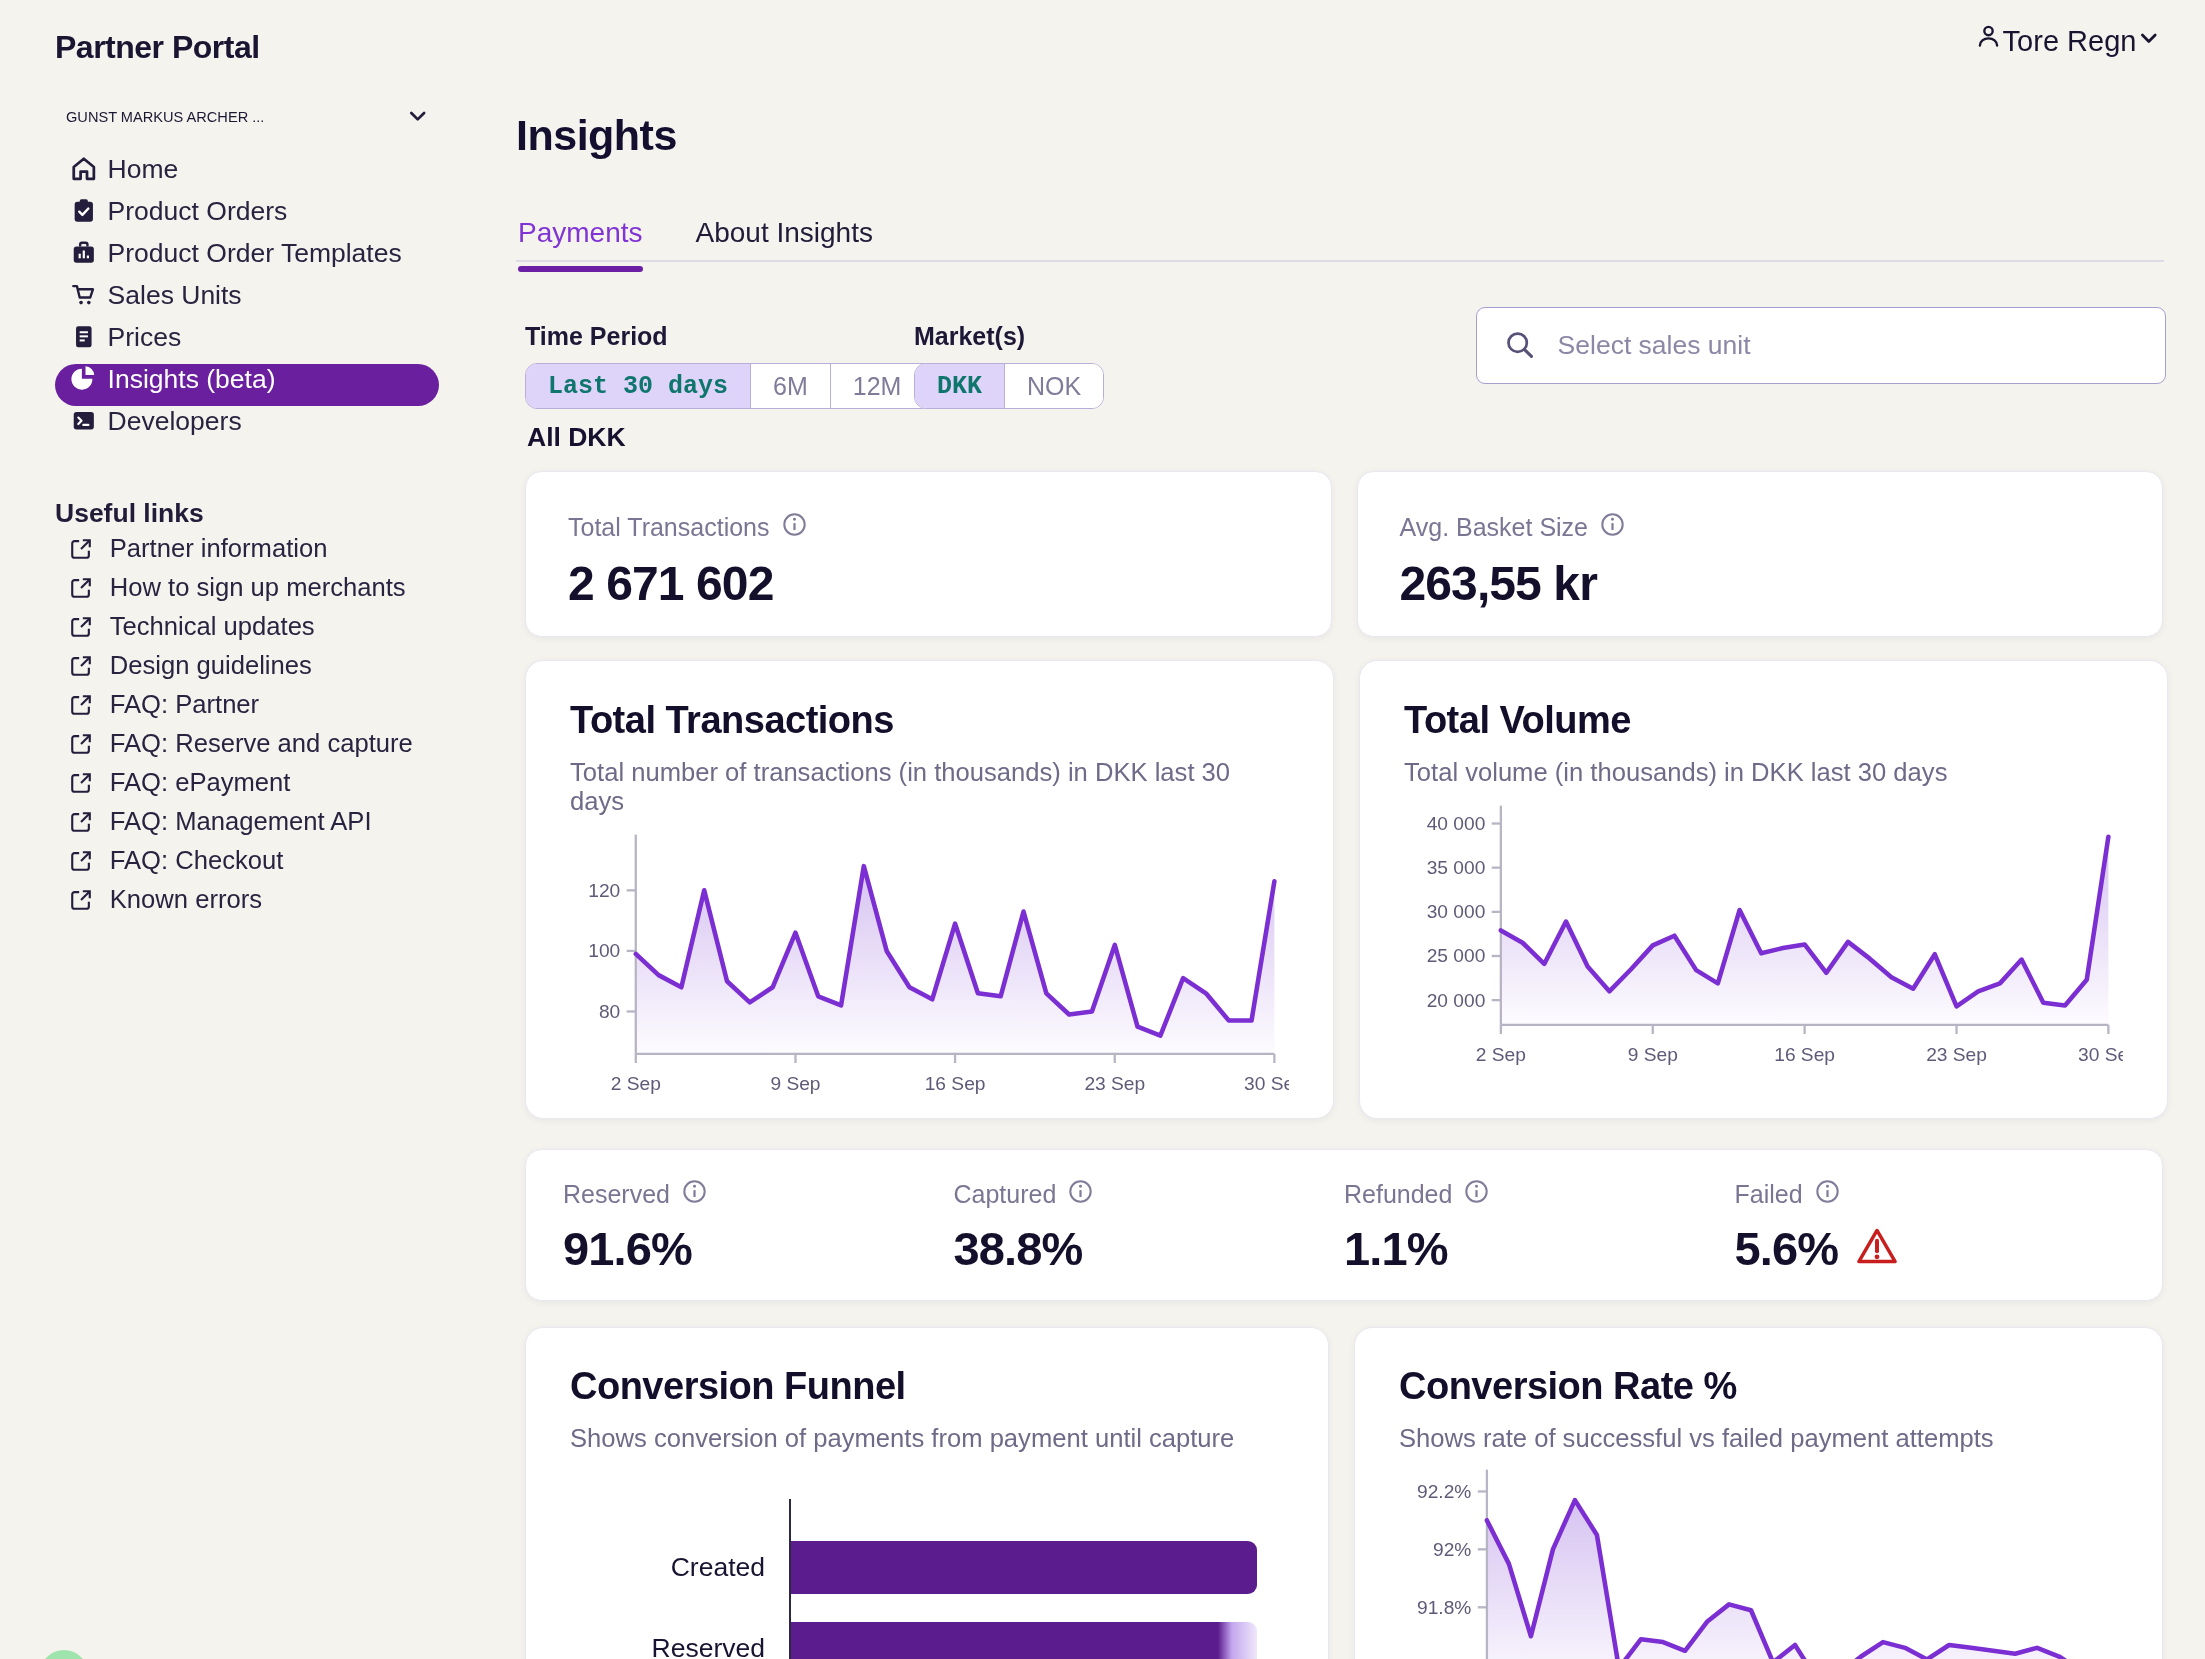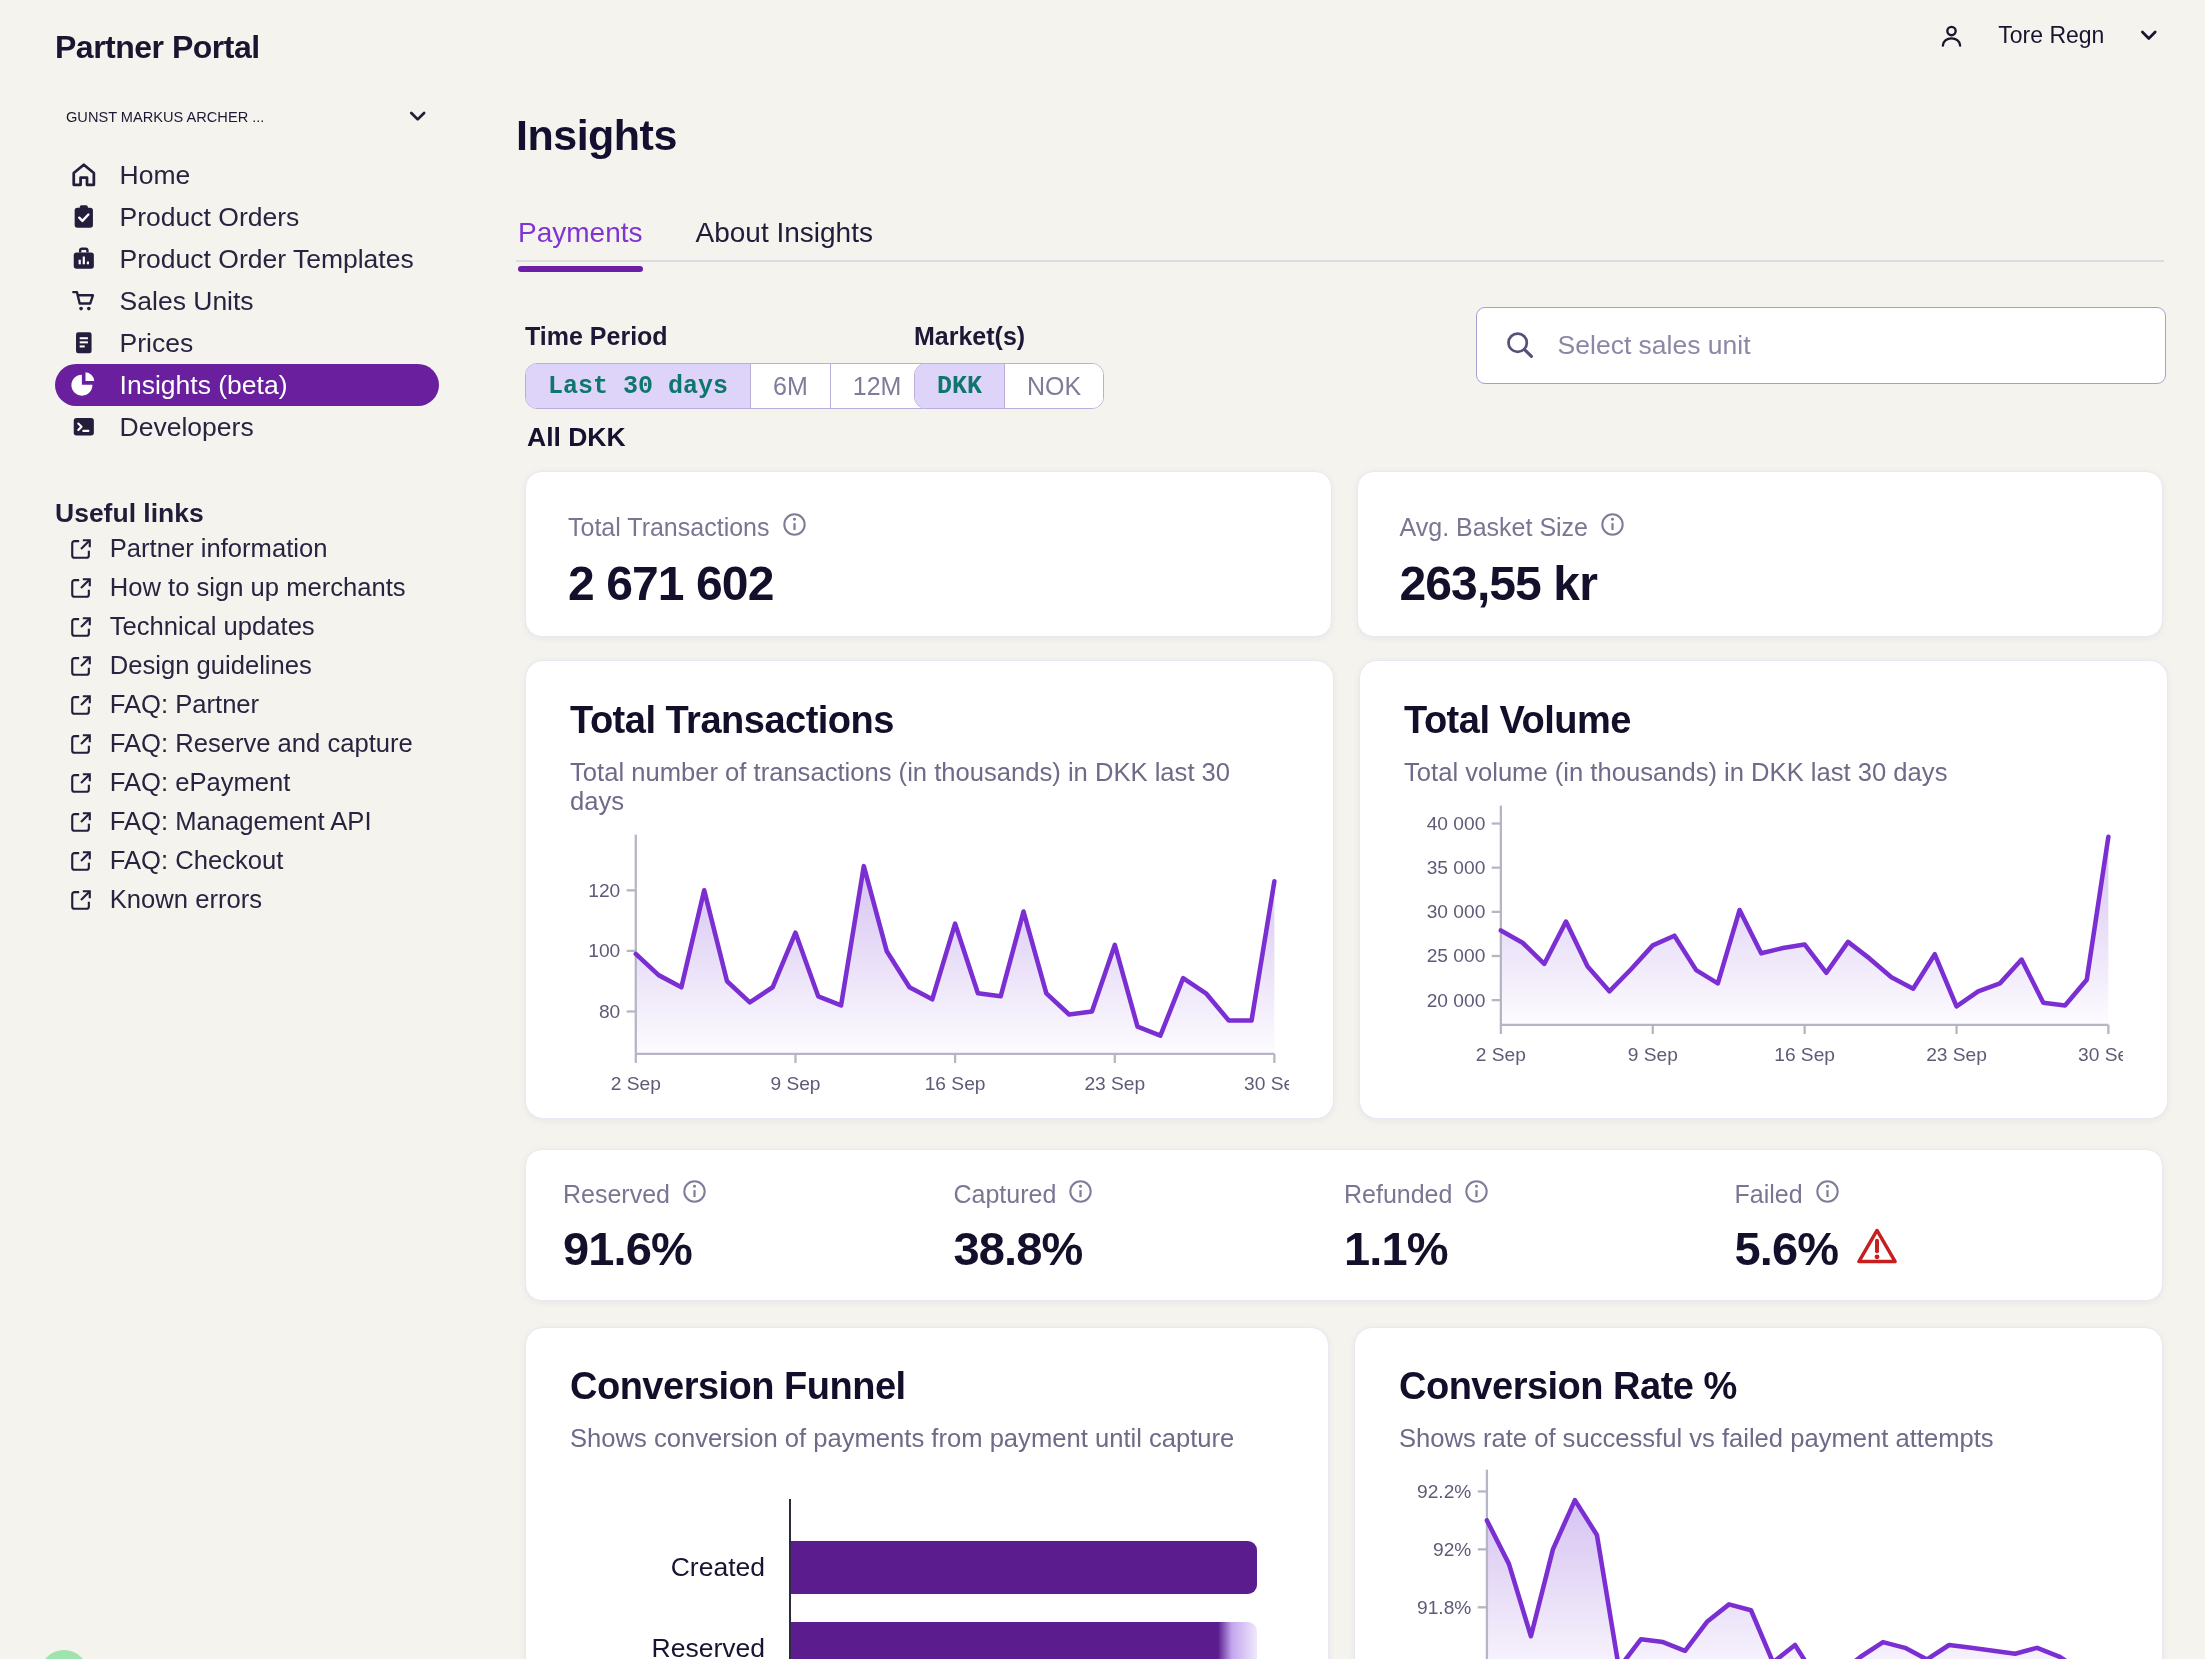--- a/index.html
+++ b/index.html
@@ -9,29 +9,29 @@
     width: 2206px; height: 1659px;
     overflow: hidden;
     background: #f4f3ee;
     font-family: "Liberation Sans", sans-serif;
     color: #1c1733;
   }
   
   .brand { position:absolute; left:55px; top:29px; font-size:32px; font-weight:800; color:#1a1531; letter-spacing:-0.5px;}
   .org-row { position:absolute; left:66px; top:102px; width:365px; display:flex; align-items:center; justify-content:space-between; cursor:pointer; }
   .nav { position:absolute; left:55px; top:154px; width:384px; }
-  .nav-item { height:42px; display:flex; align-items:center; gap:21px; padding:0 14.6px; font-size:26.5px; color:#2a2340; border-radius:21px; cursor:pointer; }
+  .nav-item { height:42px; display:flex; align-items:flex-start; gap:9px; padding:0 14.6px; font-size:26.5px; color:#2a2340; border-radius:21px; cursor:pointer; }
   .nav-item .ni { width:29px; height:29px; display:flex; align-items:center; justify-content:center; flex:0 0 29px; }
   .nav-item.active { background:#691f9e; color:#ffffff; font-weight:400; }
   .useful { position:absolute; left:55px; top:498px; width:384px; }
   .useful-title { font-size:26.5px; font-weight:700; color:#221c39; }
   .link-item { height:39px; display:flex; align-items:center; gap:16.4px; padding-left:12.8px; font-size:25.6px; color:#2a2340; cursor:pointer; }
   .link-item .li { width:25.6px; height:25.6px; flex:0 0 25.6px; display:flex; align-items:center; justify-content:center; }
   
-  .account { position:absolute; top:22px; right:44px; display:flex; align-items:flex-start; gap:32px; font-size:23px; color:#191430; cursor:pointer; }
+  .account { position:absolute; top:22px; right:44px; display:flex; align-items:flex-end; gap:0; font-size:29px; color:#191430; cursor:pointer; }
   
   .page-title { position:absolute; left:516px; top:111px; font-size:43px; font-weight:800; color:#140f2e; letter-spacing:-0.5px; }
   .tabs { position:absolute; left:518px; top:217px; display:flex; gap:53px; font-size:28px; }
   .tab { position:relative; padding-bottom:23px; color:#211b38; cursor:pointer; }
   .tab.active { color:#8134d4; }
   .tab.active::after { content:""; position:absolute; left:0; right:0; bottom:0; height:6.4px; background:#6a1fa5; border-radius:3.7px; }
   .tab-divider { position:absolute; left:516px; right:42px; top:260px; height:1.8px; background:#dcdae3; }
   .filter-label { font-size:25px; font-weight:700; color:#1e1837; margin-bottom:12px; }
   .filters-time { position:absolute; left:525px; top:322px; }
   .filters-market { position:absolute; left:914px; top:322px; }

